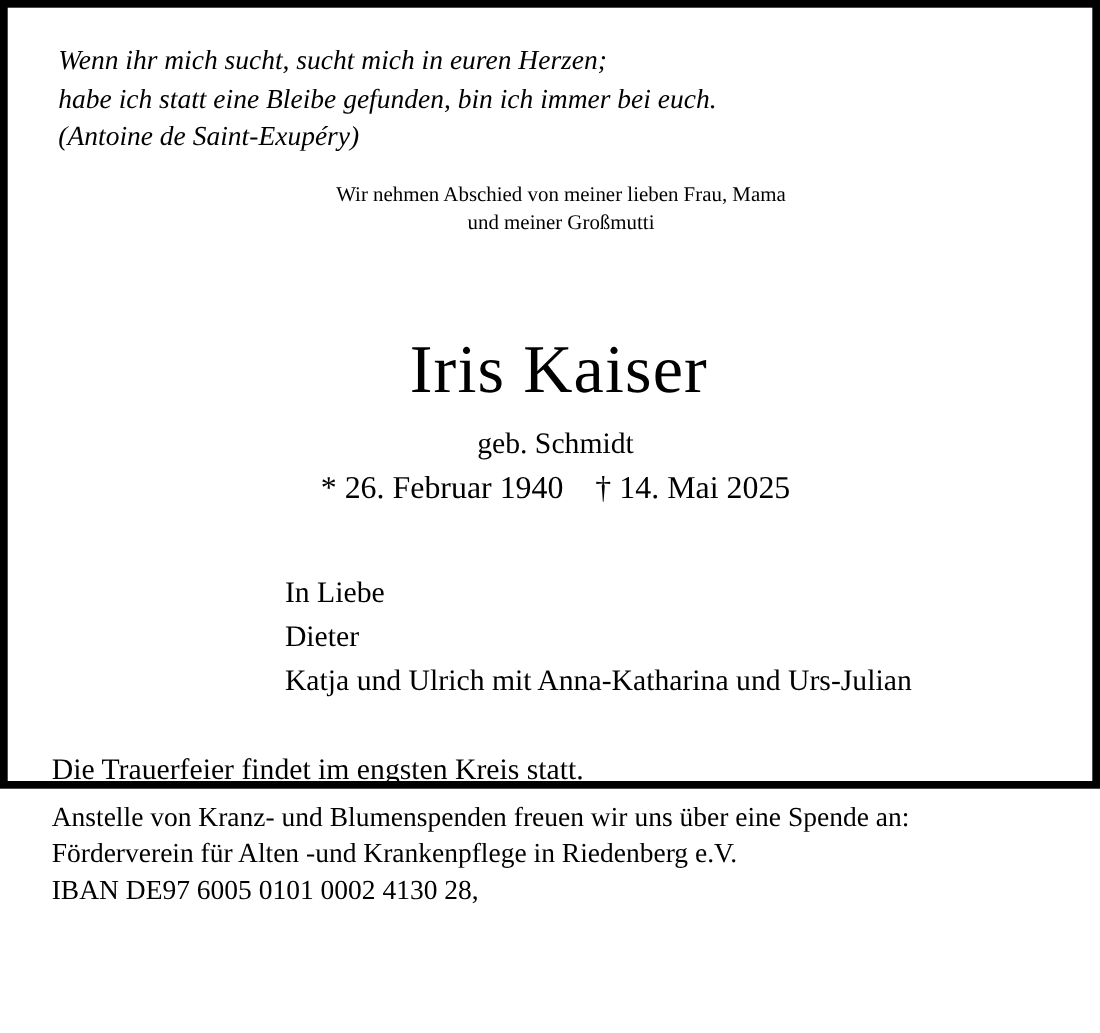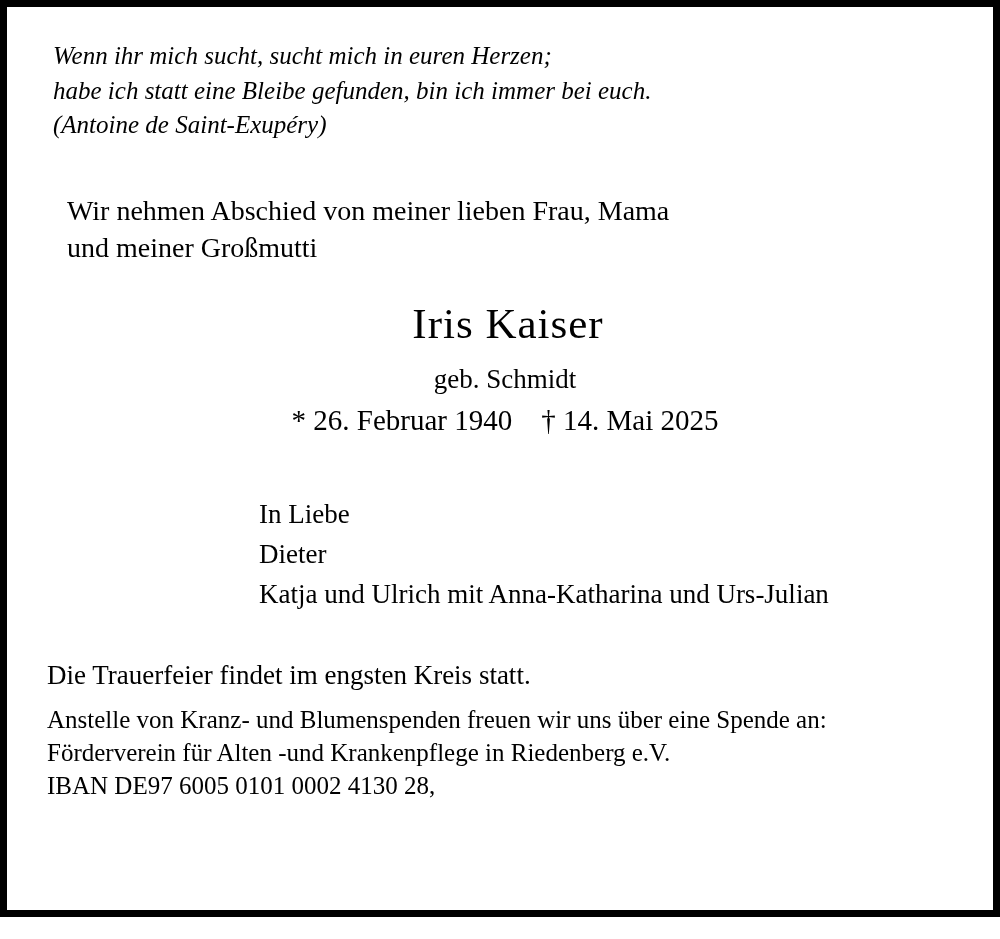--- a/index.html
+++ b/index.html
@@ -10,47 +10,47 @@
   body {
     width: 1000px;
     height: 939px;
     font-family: "Liberation Serif", serif;
     color: #000000;
     overflow: hidden;
   }
   .obituary {
     box-sizing: border-box;
     width: 1000px;
-    height: 917px;
+    height: 717px;
     border: 7px solid #000000;
     background: #ffffff;
     padding: 26px 40px 0 40px;
   }
   .quote {
     font-style: italic;
     font-size: 25px;
     line-height: 1.38;
     margin-top: 6px;
     margin-left: 6px;
   }
   .quote div {
     white-space: pre;
   }
   .intro {
-    text-align: left;
-    font-size: 28px;
+    text-align: center;
+    font-size: 19px;
     line-height: 1.35;
-    margin-top: 49px;
+    margin-top: 22px;
     padding-left: 20px;
   }
   .name {
     text-align: center;
-    font-size: 43px;
+    font-size: 62px;
     letter-spacing: 1px;
-    margin-top: 32px;
+    margin-top: 85px;
     padding-left: 16px;
     white-space: nowrap;
   }
   .maiden {
     text-align: center;
     font-size: 27px;
     margin-top: 16px;
     padding-left: 10px;
   }
   .dates {

